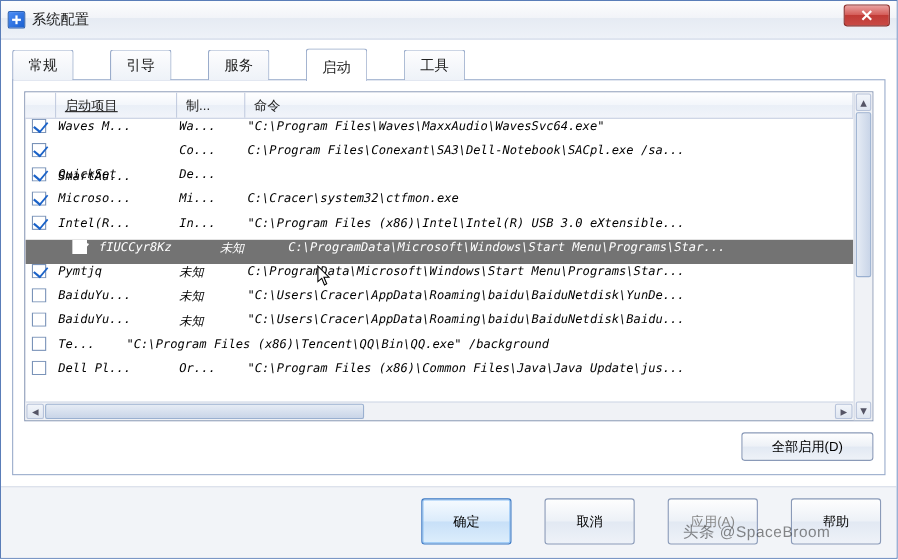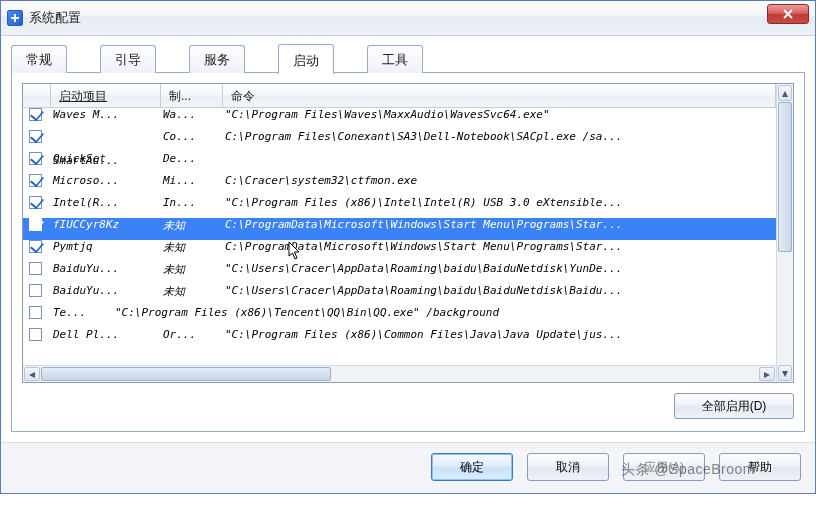--- a/index.html
+++ b/index.html
@@ -116,22 +116,23 @@
     display:flex;
     height:22px;
     align-items:flex-start;
     font-family: "SimSun","NSimSun","Consolas",monospace;
     font-size:11px;
     color:#000;
     white-space:nowrap;
     font-style:italic;
   }
   .row.selected {
-    background:#3b82f6;
+    background:#737373;
     color:#fff;
+    padding-left:37px;
   }
   .cell {
     padding:0 6px 0 2px;
     overflow:hidden;
     text-overflow:clip;
   }
   .chk-cell { width:28px; display:flex; justify-content:center; }
   .chk {
     width:13px;height:13px;border:1px solid #7a93b8;background:#fff;position:relative;
   }
@@ -179,25 +180,25 @@
     font-size:12px; color:#000;
     display:flex;align-items:center;justify-content:center;
   }
   .bottom-buttons {
     display:flex; justify-content:flex-end; gap:14px;
     padding:10px 14px 12px 0;
     background:#f2f4f8;
     border-top:1px solid #d7dde9;
   }
   .btn2 {
-    min-width:82px; height:28px;
+    min-width:82px; height:42px;
     border:1px solid #8a9ab8; border-radius:3px;
     background:linear-gradient(to bottom,#fefefe,#edf1f7 48%,#e2e9f3 52%,#eef2f8);
     font-size:12px; color:#000;
-    display:flex;align-items:center;justify-content:center;
+    display:flex;align-items:center;justify-content:center;margin-left:16px;
   }
   .btn2.primary {
     border:1px solid #3b78c4;
     box-shadow: inset 0 0 0 1px #8fc2f5;
     background:linear-gradient(to bottom,#f6fbff,#dcecfb 48%,#c8e0f8 52%,#ddeefc);
   }
   .btn2.ghost { color:#888; }
   .watermark {
     position:absolute; right:60px; bottom:14px;
     color: rgba(40,40,40,.55); font-size:14px; letter-spacing:.5px;

